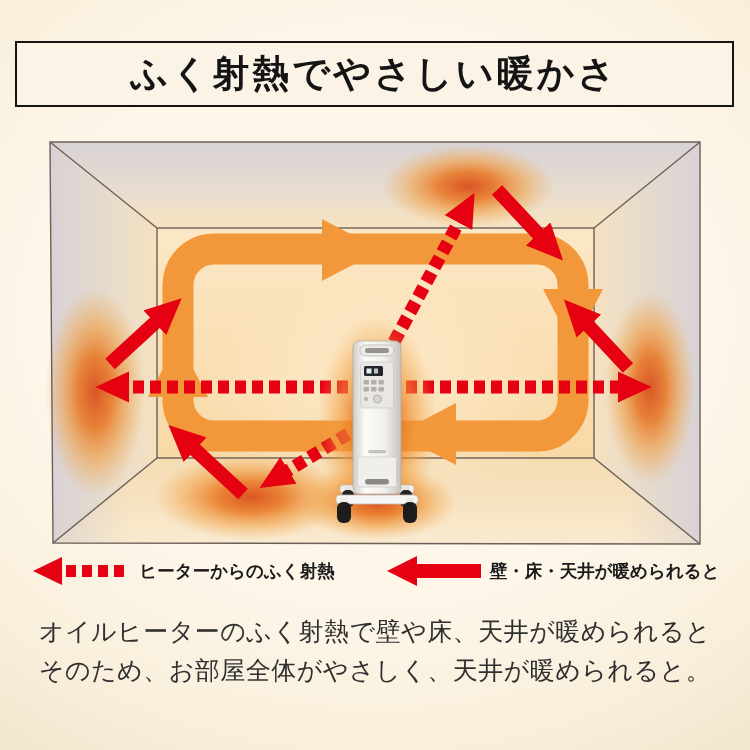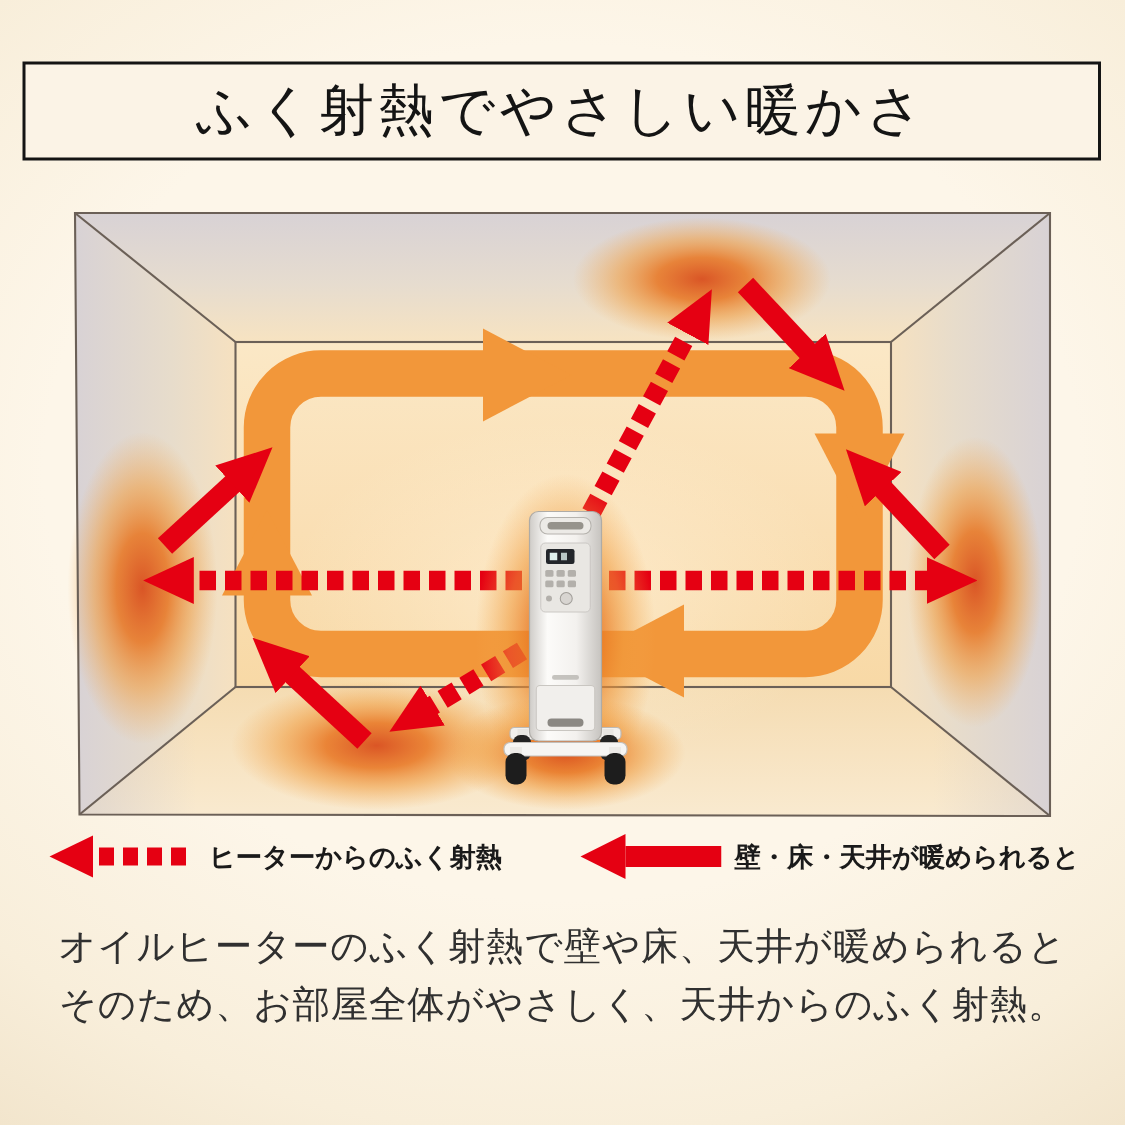--- a/index.html
+++ b/index.html
@@ -2,21 +2,21 @@
 <html style="--arrow-red: #e50012; --flow-orange: #f2973a; --glow-core: #d94e1d; --page-cream: #fbf1e0; --wall-gray: #d8d2d5; --back-wall-warm: #f9debc; --title-ink: #141414; --body-ink: #303030;"><head>
 <meta charset="utf-8">
 <style>
   html,body{margin:0;padding:0;}
   body{width:750px;height:750px;font-family:"Liberation Sans","DejaVu Sans",sans-serif;}
   .stage{position:absolute;inset:0;width:750px;height:750px;overflow:hidden;
     background:radial-gradient(115% 95% at 50% 42%, #fdf6e9 40%, #f8eeda 62%, #ecdcbf 88%, #e4d1af 100%);}
   .title-box{position:absolute;left:15px;top:41px;width:715px;height:62px;
     border:2.5px solid var(--title-ink,#141414);background:#fbf3e6;
     display:flex;align-items:center;justify-content:center;
-    font-size:37px;font-weight:normal;letter-spacing:3px;color:var(--title-ink,#141414);}
+    font-size:37px;font-weight:bold;letter-spacing:3px;color:var(--title-ink,#141414);}
   svg.room{position:absolute;left:0;top:0;}
   .legend{position:absolute;top:556px;left:0;width:100%;display:flex;justify-content:center;align-items:center;gap:50px;}
   .legend-item{display:flex;align-items:center;gap:9px;justify-content:center;}
   .legend-label{font-size:17.5px;font-weight:bold;color:#1a1a1a;letter-spacing:0;white-space:nowrap;}
   .description{position:absolute;top:612px;left:0;width:100%;text-align:center;
     font-size:25px;line-height:39px;color:var(--body-ink,#303030);font-weight:500;letter-spacing:.5px;}
   .red-fill{fill:var(--arrow-red,#e50012);}
   .red-stroke{stroke:var(--arrow-red,#e50012);}
   .orange-fill{fill:var(--flow-orange,#f2973a);}
   .orange-ring{stroke:var(--flow-orange,#f2973a);fill:none;}
@@ -184,16 +184,16 @@
       <svg width="96" height="30">
         <polygon points="32,0 32,30 2,15" class="red-fill"></polygon>
         <line x1="32" y1="15" x2="96" y2="15" class="red-stroke" stroke-width="14"></line>
       </svg>
       <span class="legend-label">壁・床・天井が暖められると</span>
     </div>
   </div>
 
   <div class="description">
     <div>オイルヒーターのふく射熱で壁や床、天井が暖められると</div>
-    <div>そのため、お部屋全体がやさしく、天井からのふく射熱。</div>
+    <div>そのため、お部屋全体がやさしく、天井が暖められると。</div>
   </div>
 
 </div>
 
 </body></html>

